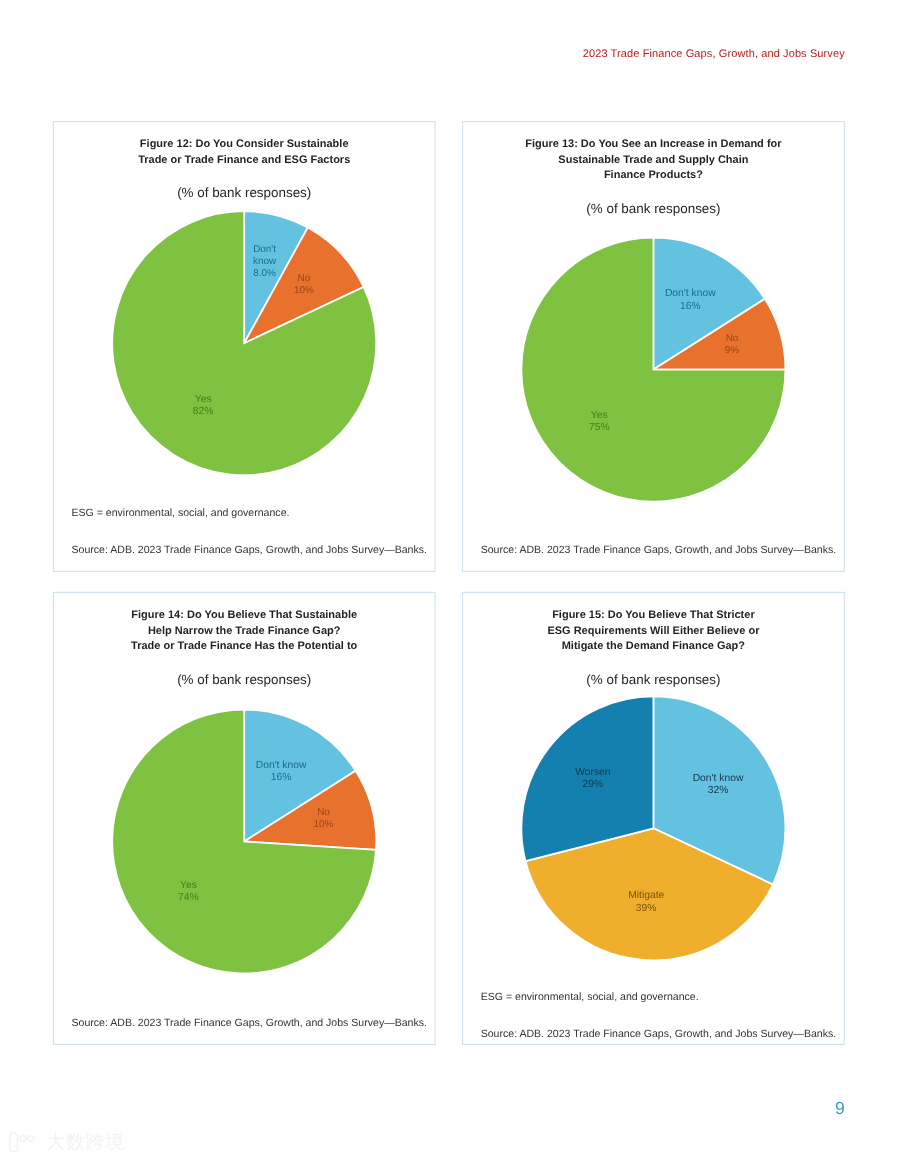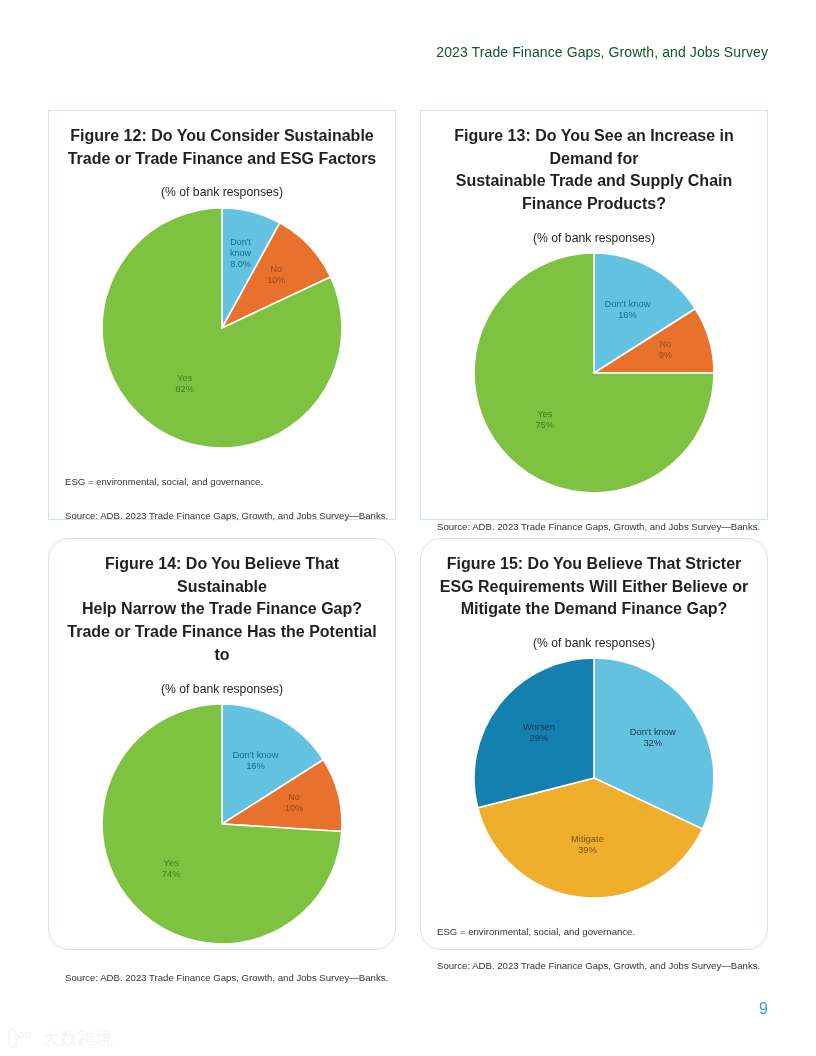--- a/index.html
+++ b/index.html
@@ -15,22 +15,22 @@
     overflow: hidden;
   }
   .page {
     position: absolute;
     inset: 0;
   }
   .running-header {
     position: absolute;
     top: 44px;
     right: 48px;
-    font-size: 14px;
-    color: #14532d;
+    font-size: 10px;
+    color: #b91c1c;
     letter-spacing: 0.1px;
     white-space: nowrap;
   }
   .grid {
     position: absolute;
     top: 110px;
     left: 48px;
     width: 720px;
     display: flex;
     flex-wrap: wrap;
@@ -39,24 +39,24 @@
   .panel {
     width: 348px;
     box-sizing: border-box;
     border: 1px solid #cfe3ea;
     background: #ffffff;
     padding: 14px 12px 10px 12px;
     display: flex;
     flex-direction: column;
   }
   .panel-tall { height: 410px; }
-  .panel-tall2 { height: 412px; border-radius: 21px; }
+  .panel-tall2 { height: 412px; }
   .fig-title {
     text-align: center;
-    font-size: 16px;
+    font-size: 10px;
     font-weight: bold;
     color: #231f20;
     line-height: 1.42;
     padding: 0 6px;
   }
   .fig-sub {
     text-align: center;
     font-size: 12.2px;
     font-weight: normal;
     color: #231f20;

